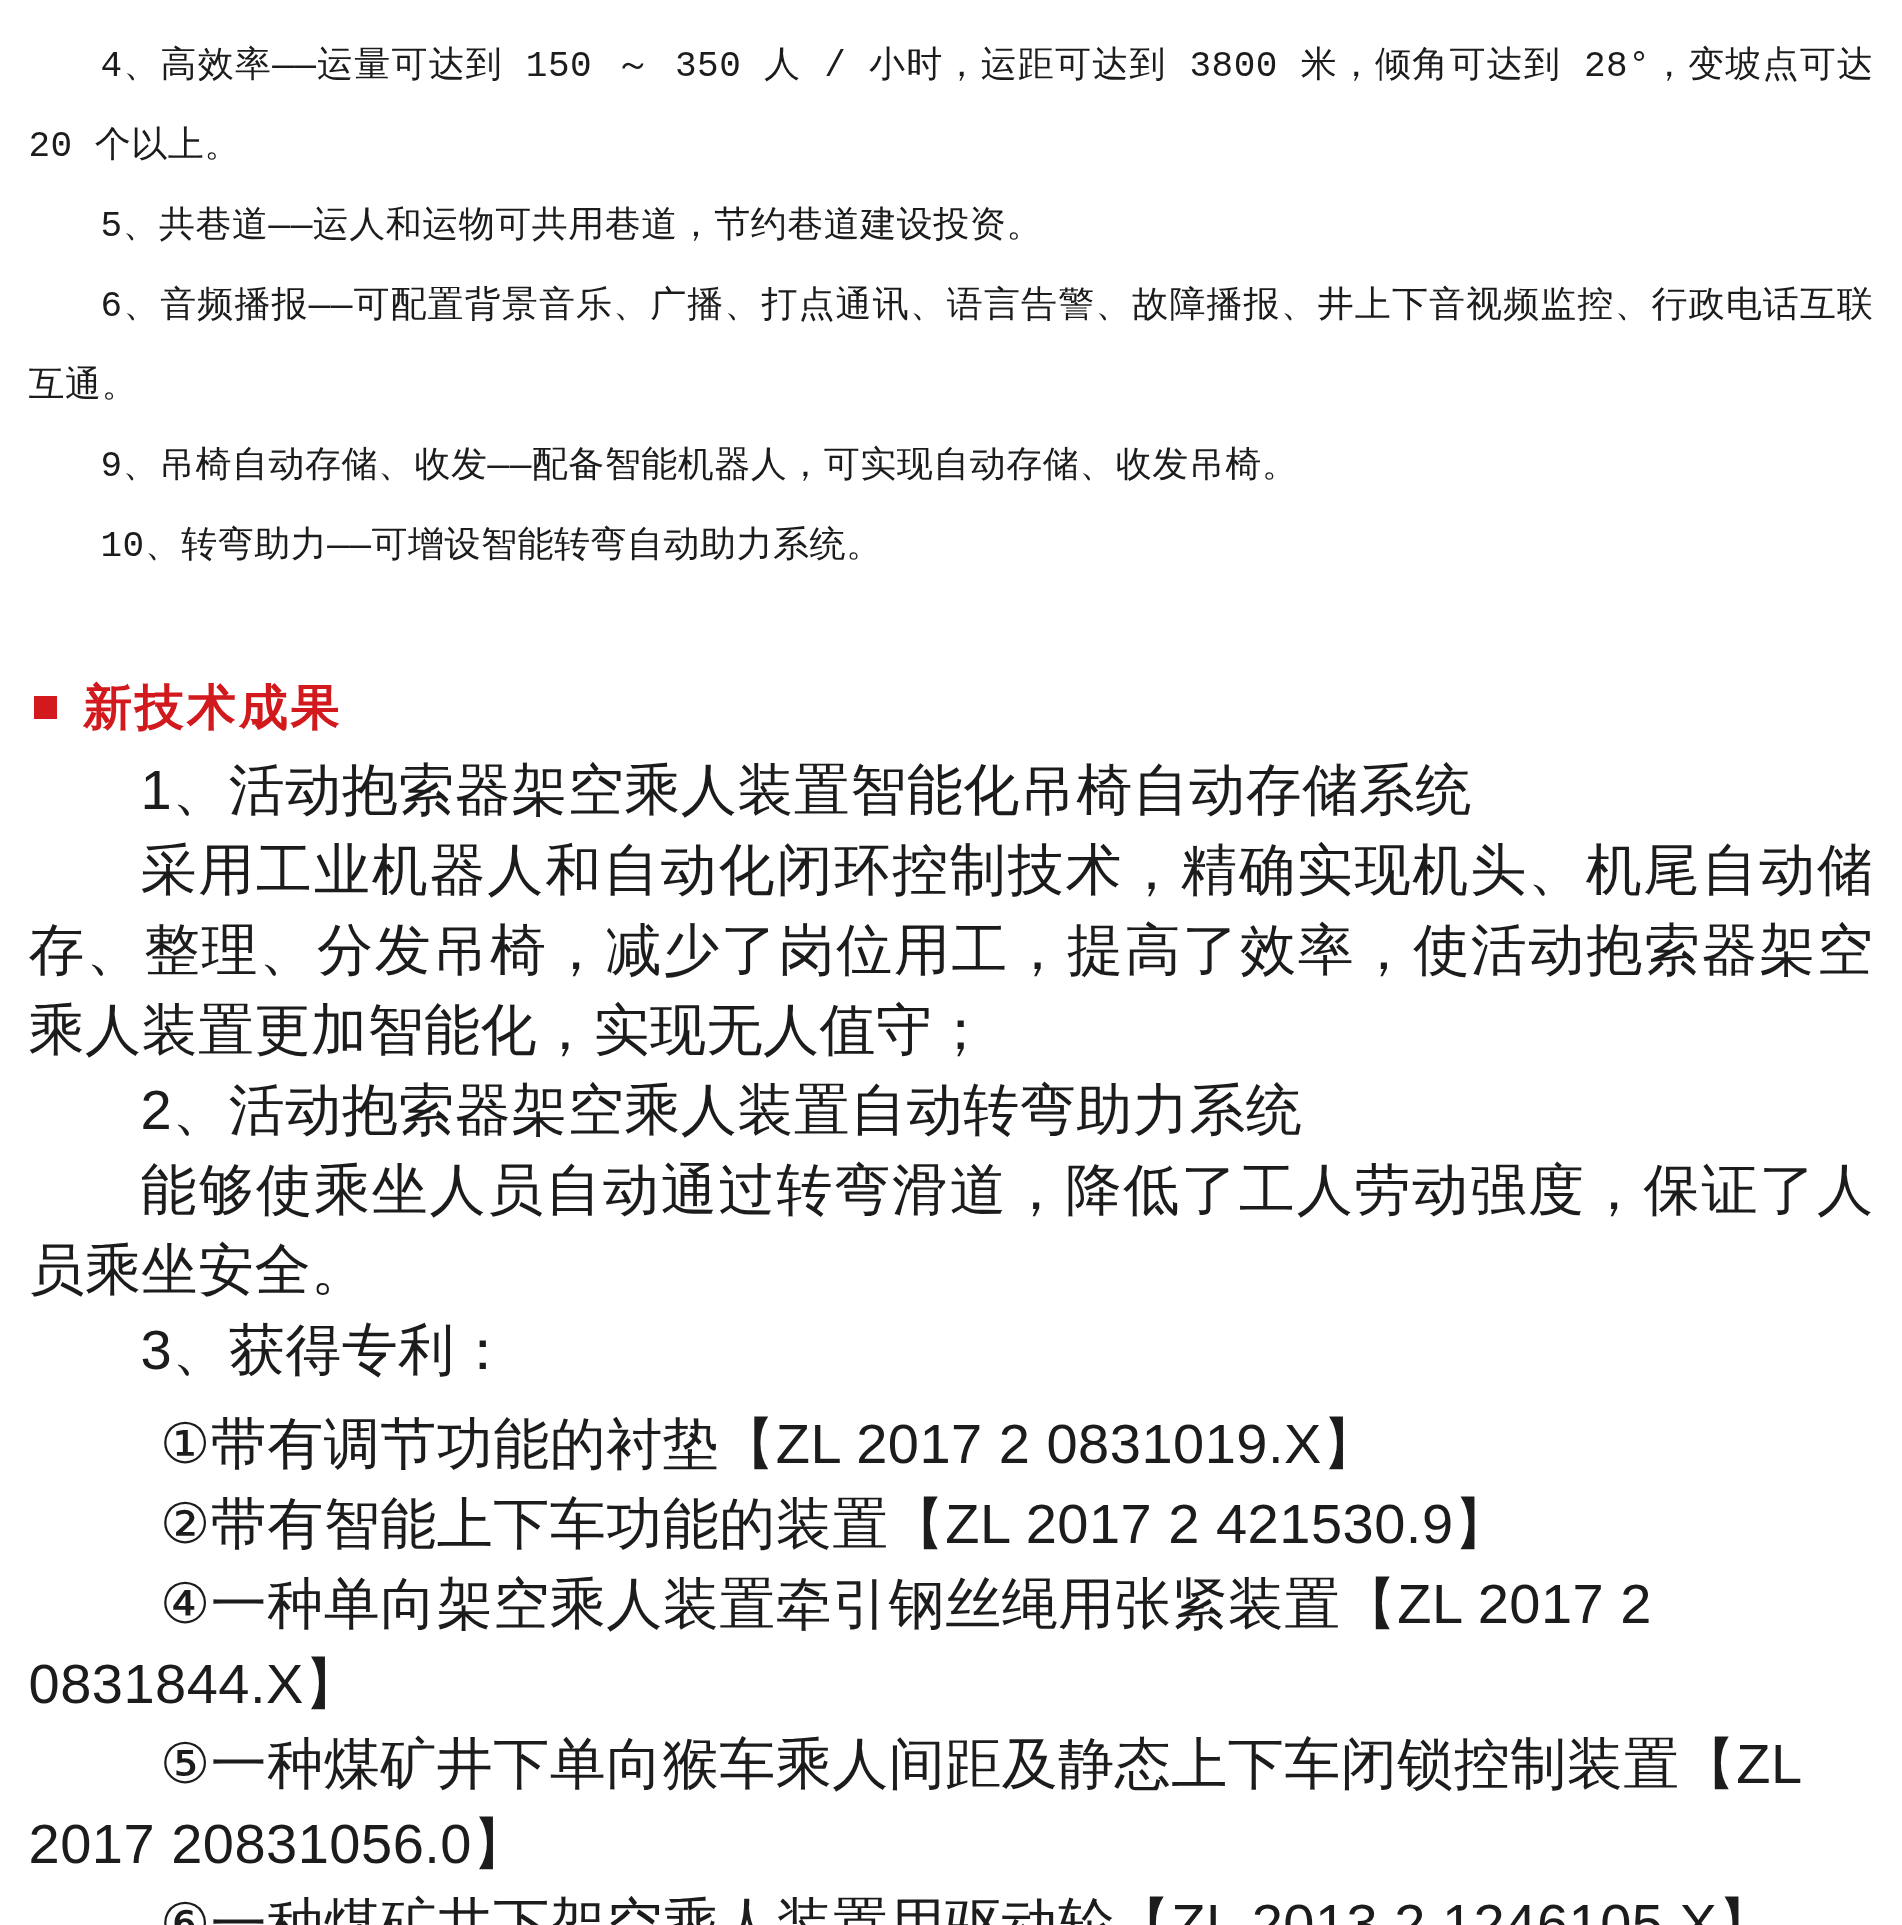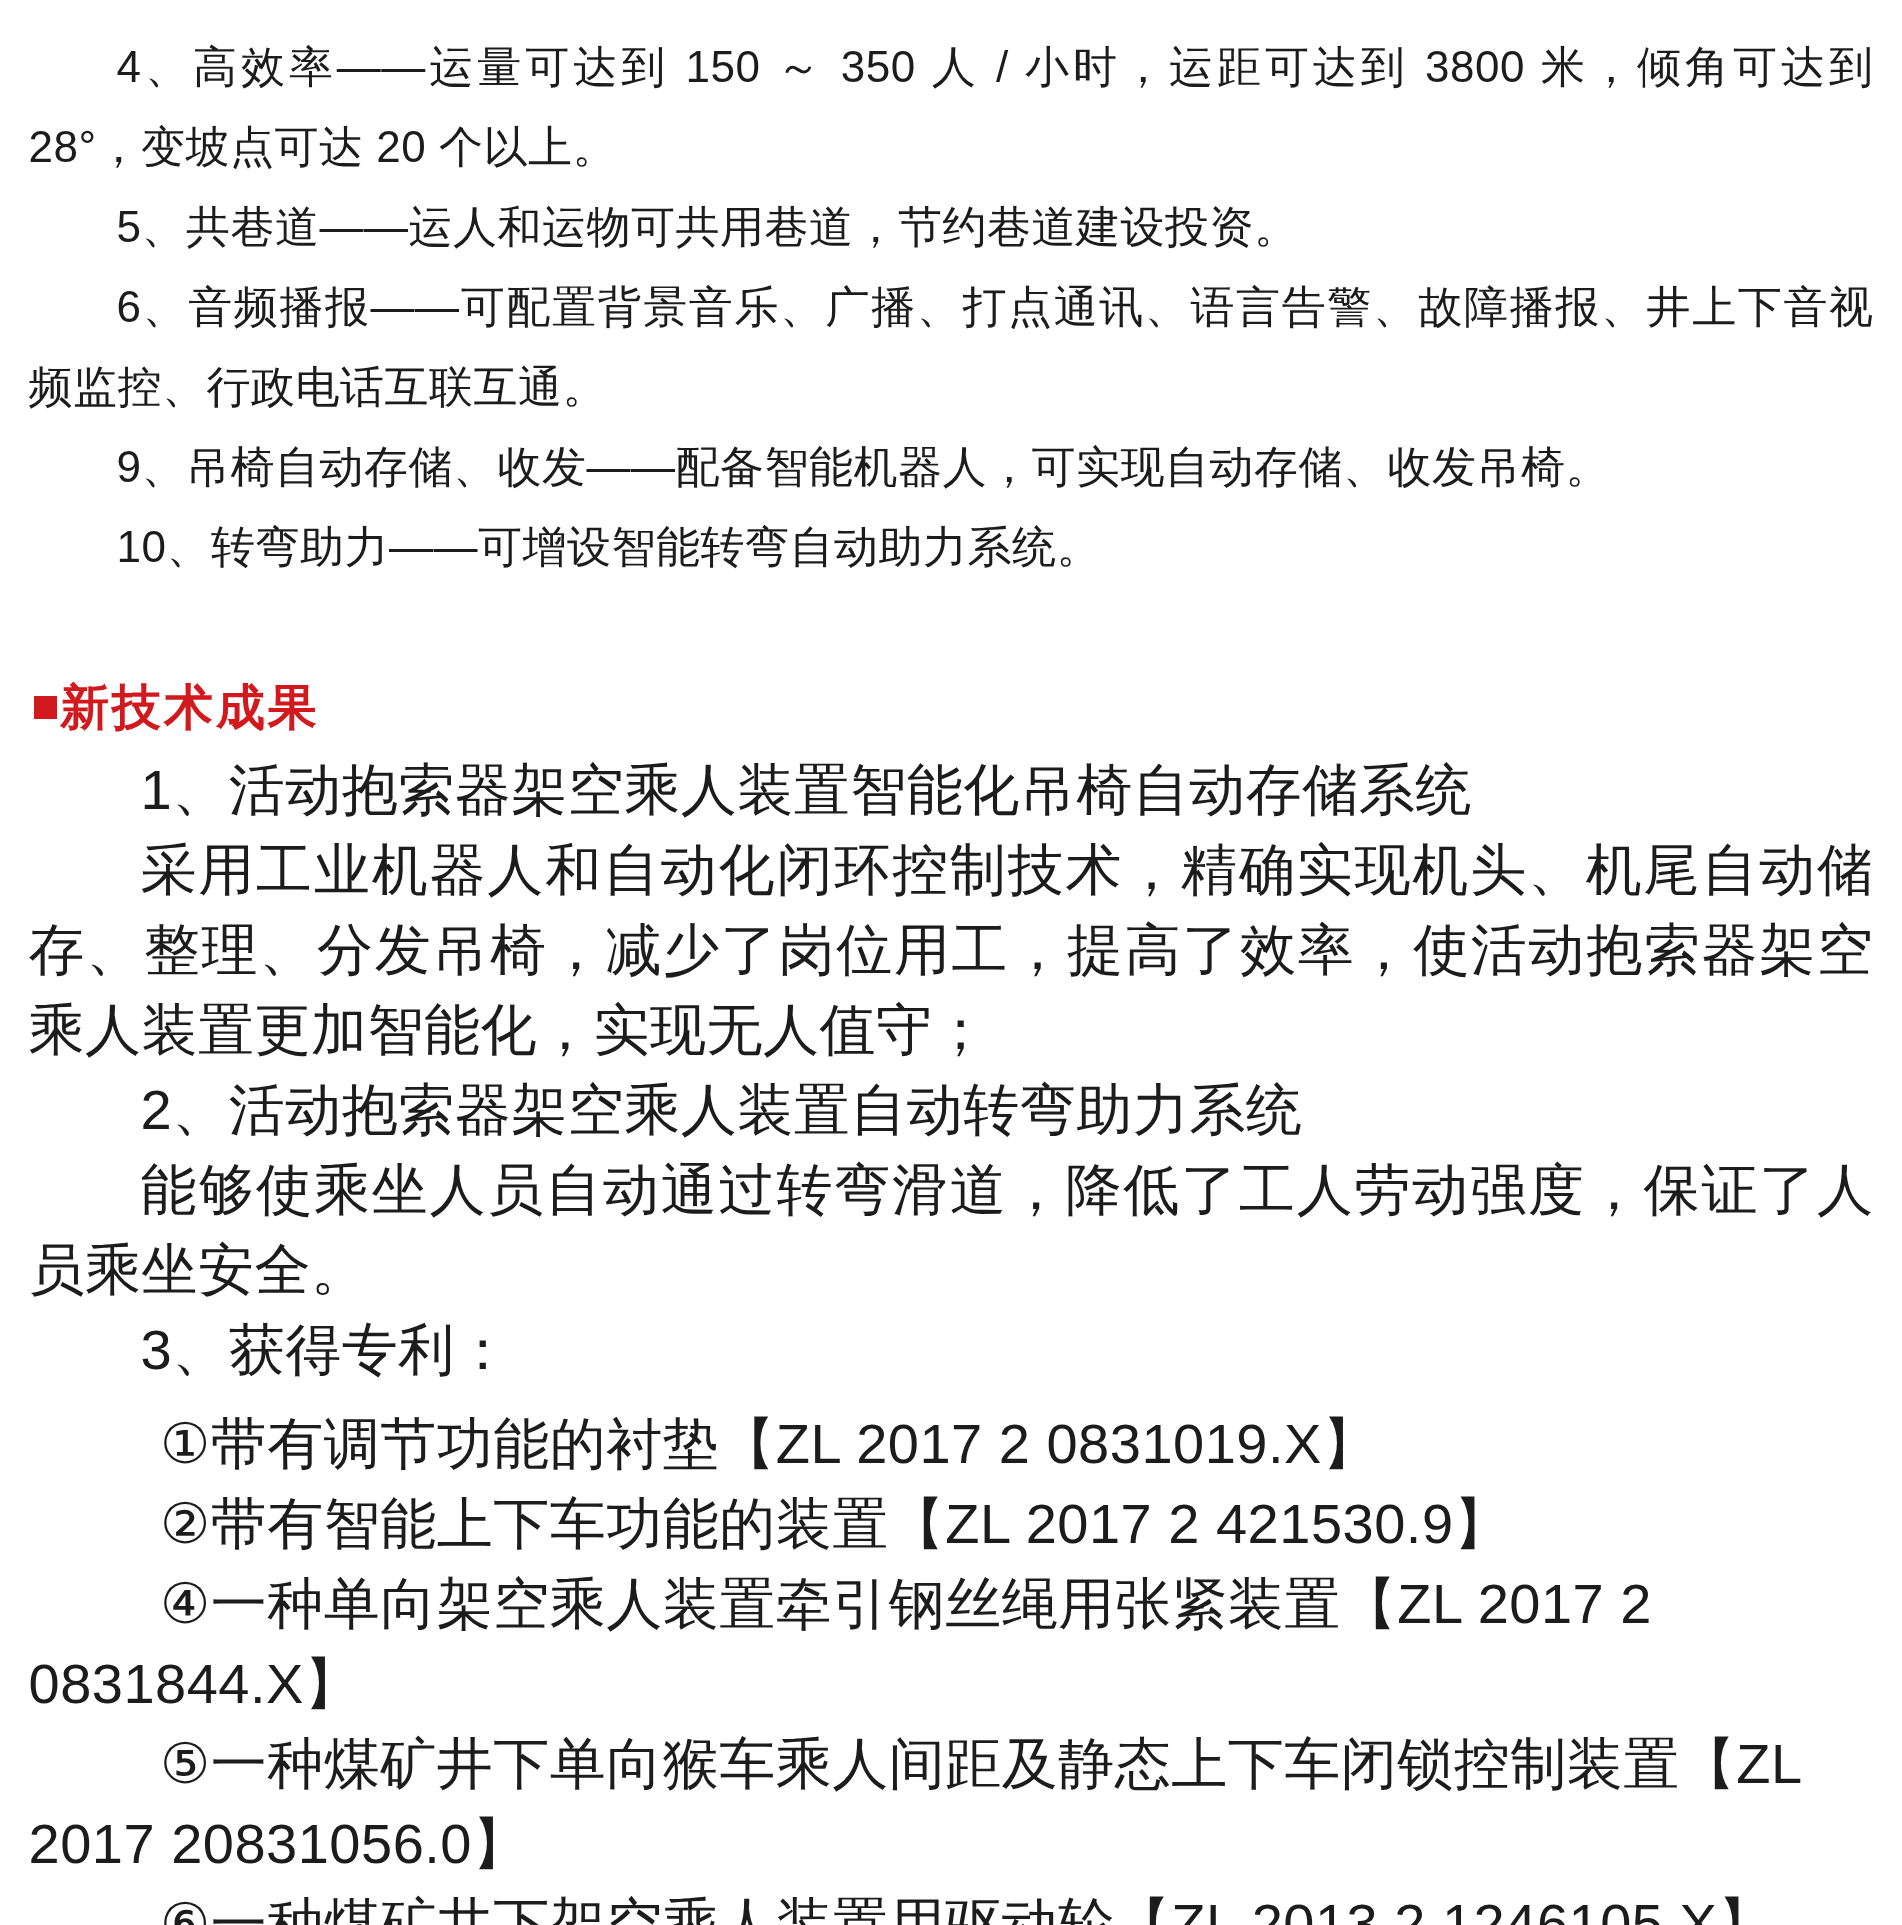--- a/index.html
+++ b/index.html
@@ -13,31 +13,32 @@
     height: 1926px;
     box-sizing: border-box;
     padding: 27px 28.5px 0 28.5px;
     background: #ffffff;
     overflow: hidden;
     font-family: "Liberation Sans", "DejaVu Sans", sans-serif;
     color: #1c1c1c;
   }
   .body-block p {
     margin: 0;
-    font-size: 44px;
+    font-size: 36px;
     line-height: 80px;
     font-weight: 400;
     text-indent: 2em;
     text-align: justify;
     letter-spacing: 0.5px;
+    font-family: Liberation Mono, monospace;
   }
   .section-heading {
     display: flex;
     align-items: center;
-    gap: 3px;
+    gap: 26px;
     margin-top: 91px;
     margin-left: 5.7px;
     height: 59px;
   }
   .bullet-square {
     width: 23px;
     height: 23px;
     background: #d2191d;
     flex: 0 0 auto;
   }

